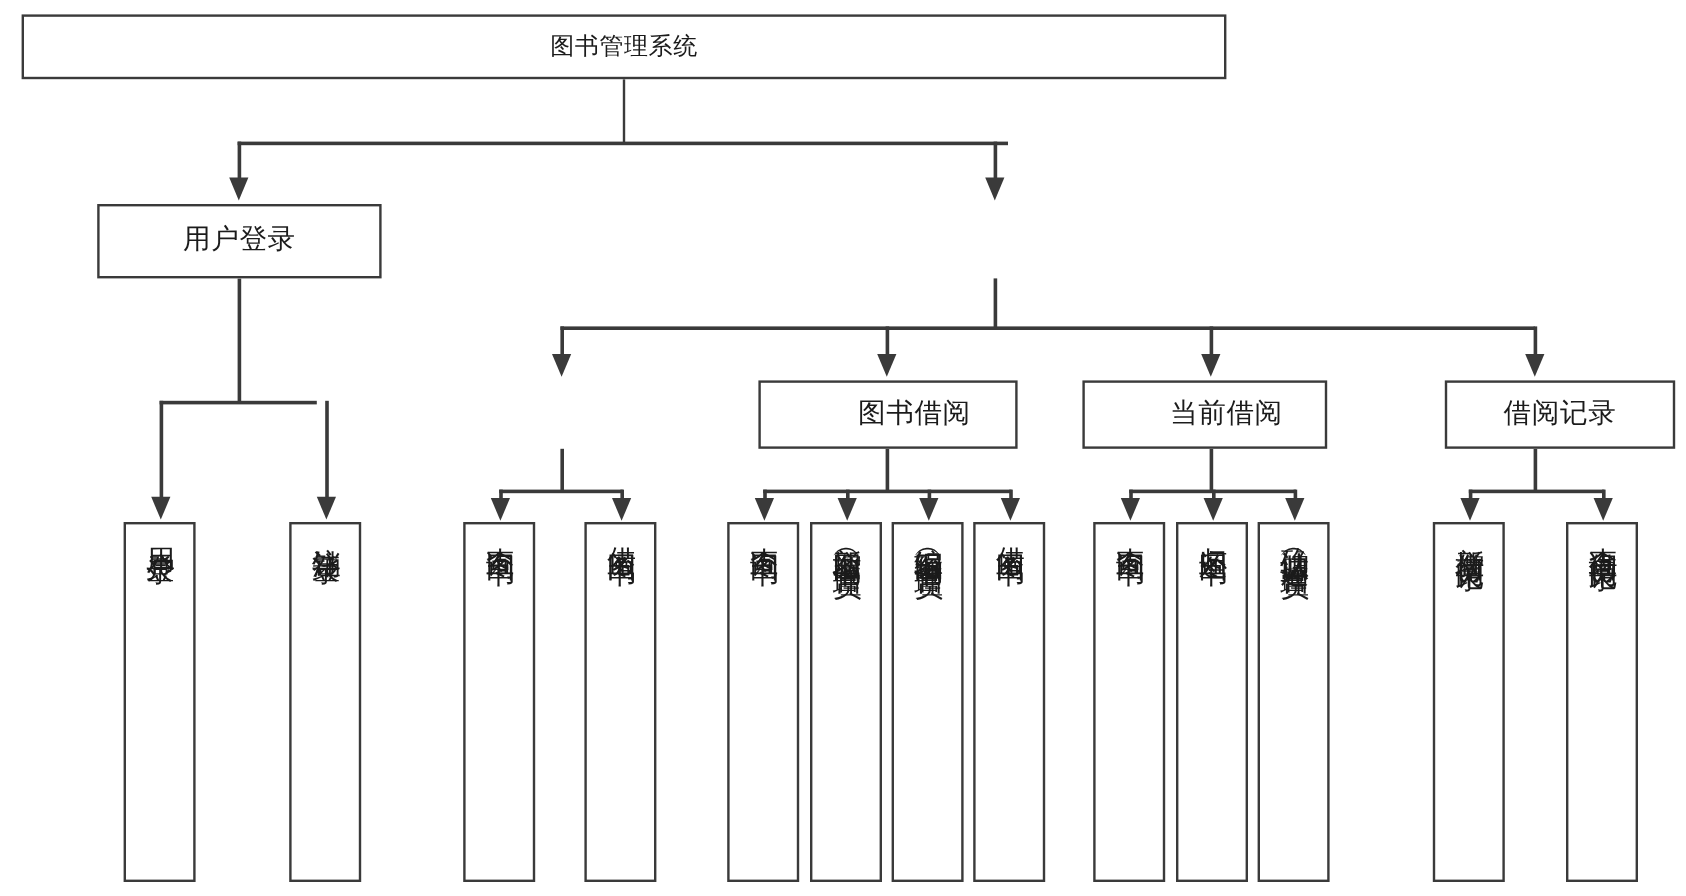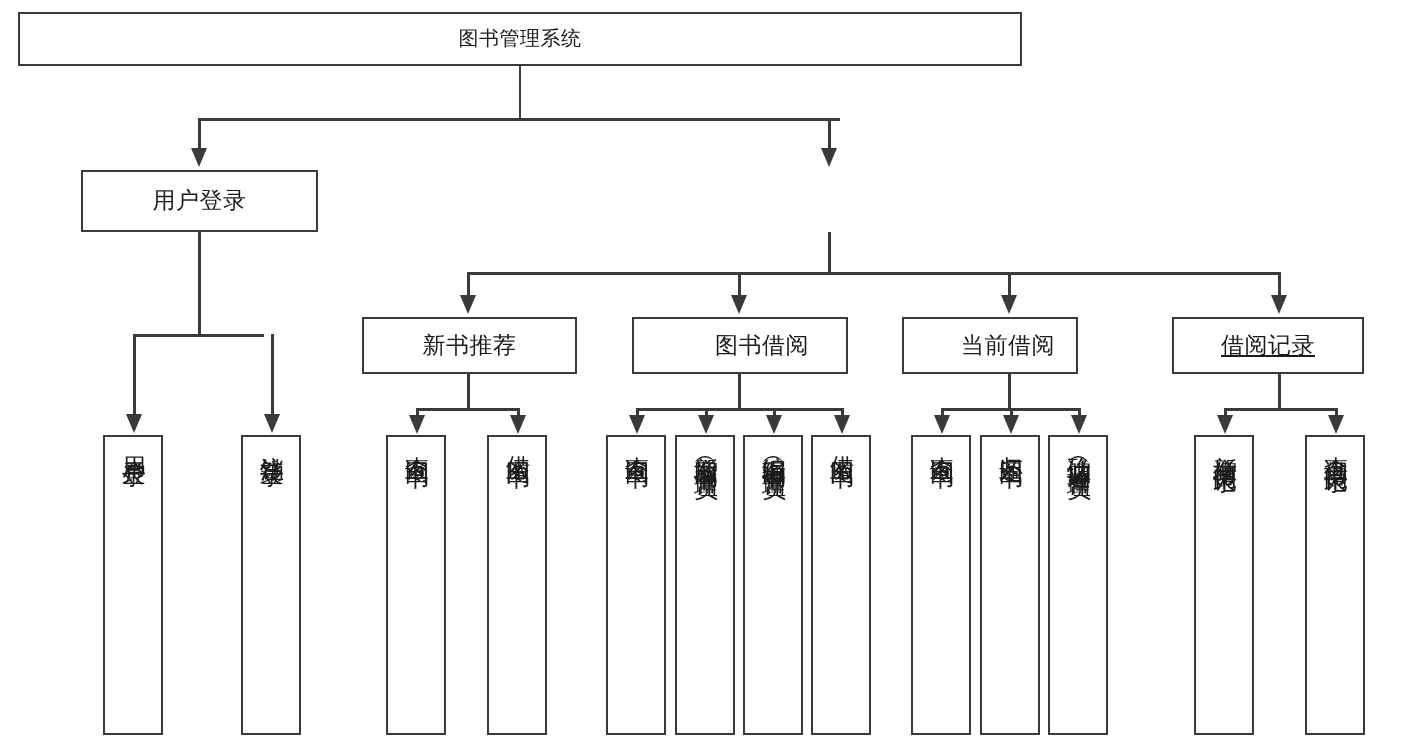--- a/index.html
+++ b/index.html
@@ -122,30 +122,27 @@
   <div class="conn h" style="left:467px; top:272px; width:812px;"></div>
   <div class="conn v" style="left:467px; top:272px; height:25px;"></div>
   <div class="arrow" style="left:460px; top:295px;"></div>
   <div class="conn v" style="left:738px; top:272px; height:25px;"></div>
   <div class="arrow" style="left:731px; top:295px;"></div>
   <div class="conn v" style="left:1008px; top:272px; height:25px;"></div>
   <div class="arrow" style="left:1001px; top:295px;"></div>
   <div class="conn v" style="left:1278px; top:272px; height:25px;"></div>
   <div class="arrow" style="left:1271px; top:295px;"></div>
 
-  <div class="node horizontal" style="left:362px; top:317px; width:215px; height:57px;">
-    <span class="label">新书推荐</span>
-  </div>
   <div class="node horizontal" style="left:632px; top:317px; width:216px; height:57px;padding-left:44px;">
     <span class="label">图书借阅</span>
   </div>
-  <div class="node horizontal" style="left:902px; top:317px; width:176px; height:57px;padding-left:36px;">
+  <div class="node horizontal" style="left:902px; top:317px; width:204px; height:57px;padding-left:36px;">
     <span class="label">当前借阅</span>
   </div>
-  <div class="node horizontal" style="left:1172px; top:317px; width:192px; height:57px;text-decoration:underline;">
+  <div class="node horizontal" style="left:1204px; top:317px; width:192px; height:57px;">
     <span class="label">借阅记录</span>
   </div>
 
   <div class="conn v" style="left:467px; top:374px; height:36px;"></div>
   <div class="conn h" style="left:416px; top:408px; width:103px;"></div>
   <div class="conn v" style="left:416px; top:408px; height:10px;"></div>
   <div class="arrow" style="left:409px; top:415px;"></div>
   <div class="conn v" style="left:517px; top:408px; height:10px;"></div>
   <div class="arrow" style="left:510px; top:415px;"></div>
 

